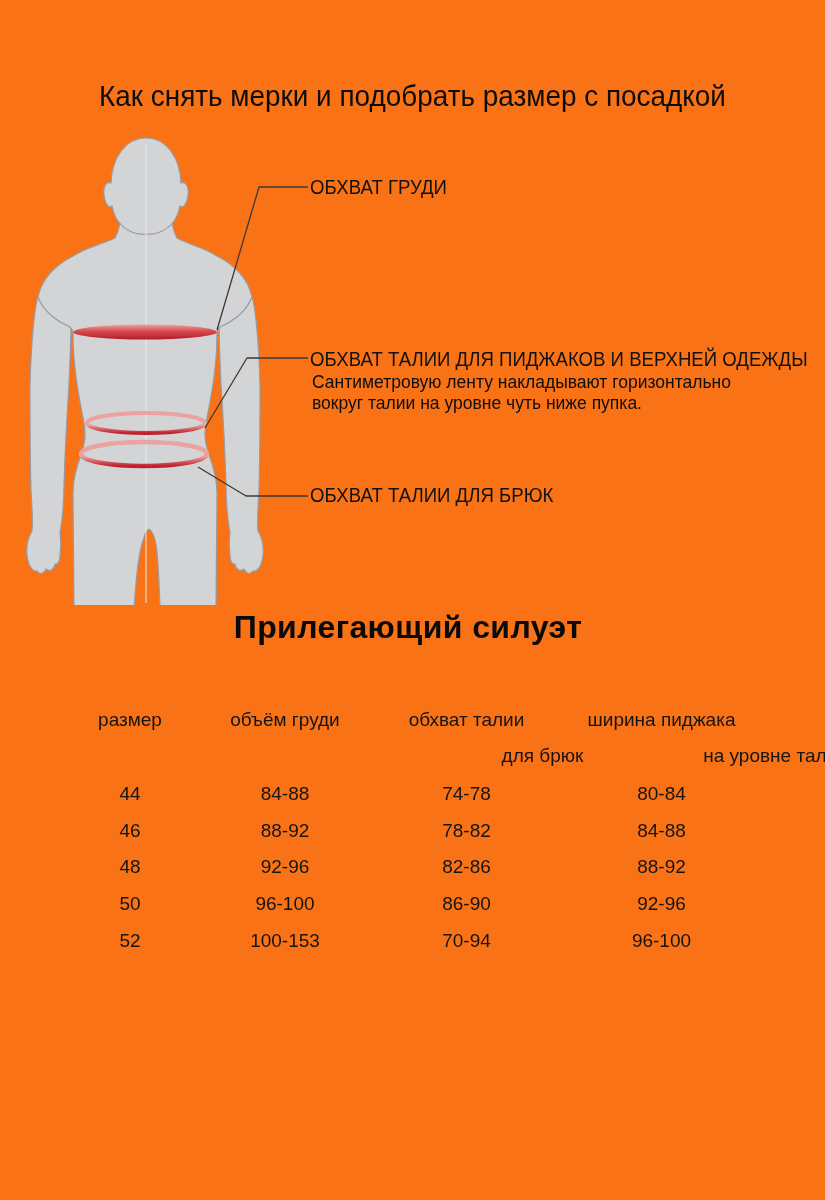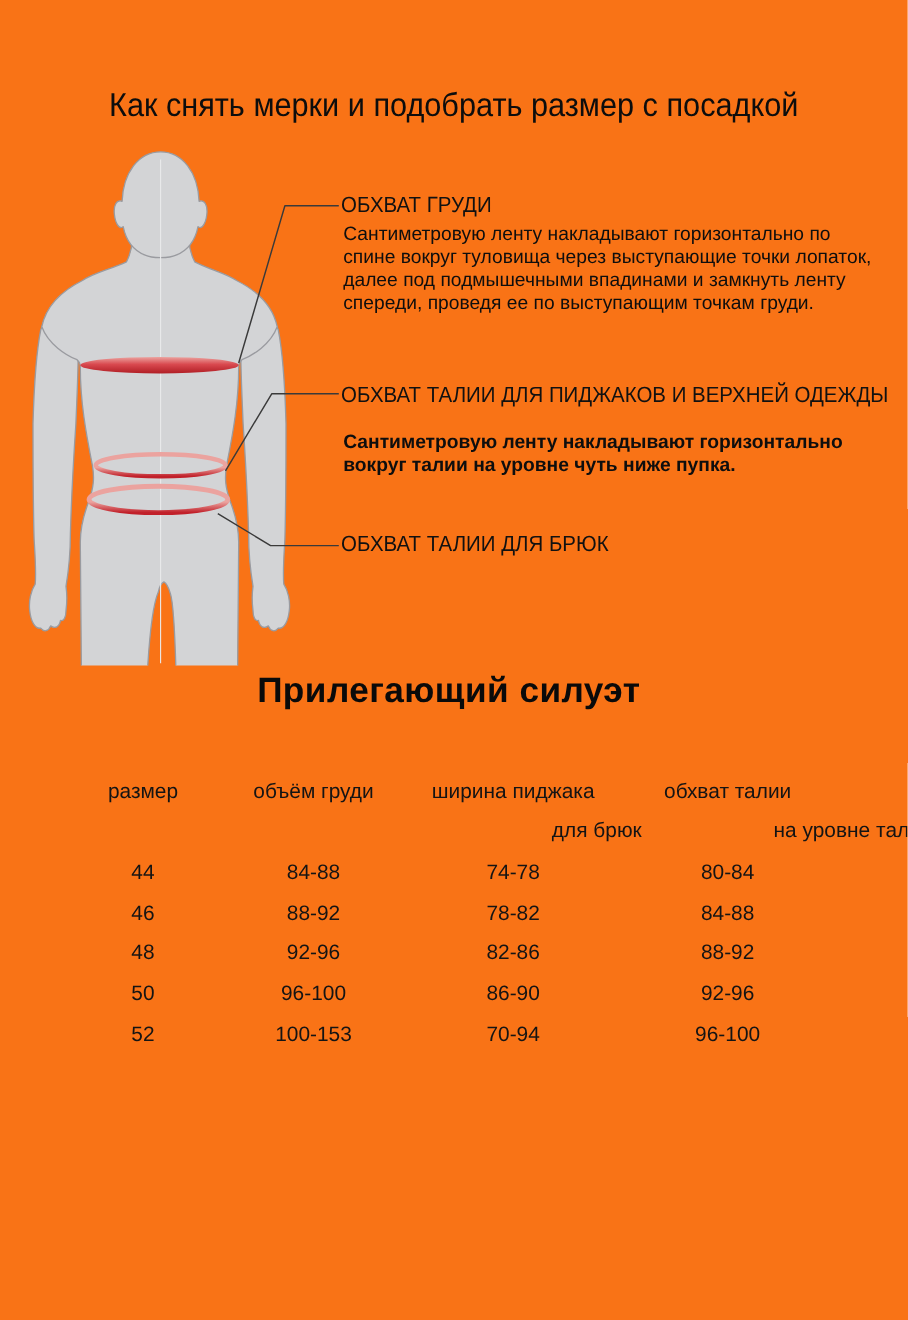--- a/index.html
+++ b/index.html
@@ -39,21 +39,21 @@
   }
   .m-body{
     position:absolute;left:312px;
     font-size:17.5px;line-height:21px;
     white-space:pre-line;
     color:#0e0e0e;
   }
   .m-head.s1{top:176px;}
   .m-body.s1{top:202px;}
   .m-head.s2{top:348px;}
-  .m-body.s2{top:391px;font-weight:bold;}
+  .m-body.s2{top:372px;}
   .m-head.s3{top:484px;}
   .m-body.s3{top:507px;}
   .table-title{
     position:absolute;top:609px;left:0;width:816px;
     text-align:center;
     font-size:32px;font-weight:bold;letter-spacing:.4px;
     color:#0a0a0a;
   }
   .trow{
     position:absolute;left:60px;width:700px;
@@ -128,38 +128,34 @@
 
       <ellipse cx="124" cy="319" rx="63" ry="12" fill="none" stroke="url(#ringGrad)" stroke-width="4.5"></ellipse>
 
       <path fill="none" stroke-width="1.3" stroke-linejoin="round" d="M197,195 L239,52 L288,52" stroke="#3a3a3a"></path>
       <path fill="none" stroke-width="1.3" stroke-linejoin="round" d="M185,293 L227,223 L288,223" stroke="#3a3a3a"></path>
       <path fill="none" stroke-width="1.3" stroke-linejoin="round" d="M178,332 L226,361 L288,361" stroke="#3a3a3a"></path>
     </svg>
   </div>
 
   <div class="m-head s1">ОБХВАТ ГРУДИ</div>
-  <div class="m-body s1">Сантиметровую ленту накладывают горизонтально по
-спине вокруг туловища через выступающие точки лопаток,
-далее под подмышечными впадинами и замкнуть ленту
-спереди, проведя ее по выступающим точкам груди.</div>
 
   <div class="m-head s2">ОБХВАТ ТАЛИИ ДЛЯ ПИДЖАКОВ И ВЕРХНЕЙ ОДЕЖДЫ</div>
   <div class="m-body s2">Сантиметровую ленту накладывают горизонтально
 вокруг талии на уровне чуть ниже пупка.</div>
 
   <div class="m-head s3">ОБХВАТ ТАЛИИ ДЛЯ БРЮК</div>
 
   <div class="table-title">Прилегающий силуэт</div>
 
   <div class="trow h1">
     <span>размер</span>
     <span>объём груди</span>
+    <span>обхват талии</span>
     <span>ширина пиджака</span>
-    <span>обхват талии</span>
   </div>
   <div class="trow h2">
     <span></span>
     <span></span>
     <span>для брюк</span>
     <span>на уровне талии</span>
   </div>
 
   <div class="trow d0">
     <span>44</span>

